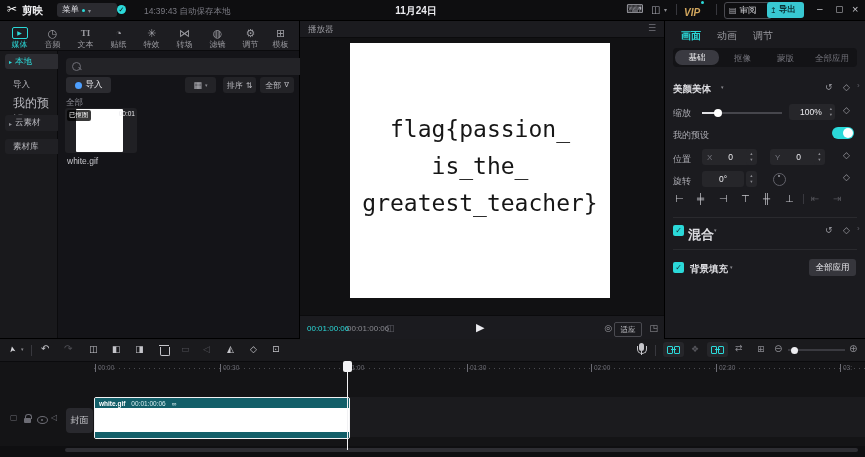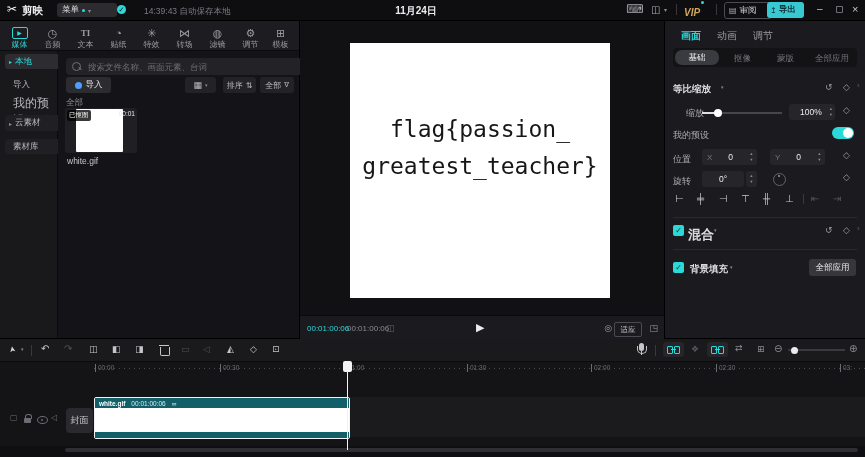--- a/index.html
+++ b/index.html
@@ -138,21 +138,20 @@
         <span style="font-size:8.5px">云素材</span>
       </div>
       <div class="p row" style="left:5px;top:88px;width:47px;height:15px;background:#202024;border-radius:3px;padding:0 8px;color:#b8b8be">
         <span style="font-size:8.5px">素材库</span>
       </div>
     </div>
 
     <div class="p" style="left:58px;top:30px;width:241px;height:287px;background:#141418">
       <div class="p row" style="left:8px;top:7px;width:227px;height:17px;background:#232327;border-radius:4px;padding:0 6px;gap:5px">
         <span class="searchic"></span>
-        <input class="sinput" placeholder="搜索文件名称、画面元素、台词" style="">
       </div>
       <div class="p row ctr" style="left:8px;top:26px;width:45px;height:16px;background:#2b2b30;border-radius:3px;gap:4px">
         <span style="width:7px;height:7px;border-radius:50%;background:#4d9fff"></span>
         <span style="font-size:8.5px;color:#e8e8ec">导入</span>
       </div>
       <div class="p row ctr pill" style="left:127px;top:26px;width:31px;height:16px;gap:3px">
         <span style="font-size:9px;color:#b8b8be">▦</span>
         <span style="font-size:5px;color:#8a8a90">▾</span>
       </div>
       <div class="p row ctr pill" style="left:165px;top:26px;width:33px;height:16px;gap:3px">
@@ -167,23 +166,28 @@
       <div class="p" style="left:7px;top:57px;width:72px;height:45px;background:#202024;border-radius:3px">
         <div class="p" style="left:11px;top:1px;width:47px;height:43px;background:#fff;border-radius:1px"></div>
         <span class="p" style="left:2px;top:2px;background:rgba(0,0,0,.78);border-radius:2px;padding:1px 2px;font-size:6.5px;color:#fff">已抠图</span>
         <span class="p" style="right:2px;top:2px;font-size:6.5px;color:#e8e8ec">00:01</span>
       </div>
       <div class="p" style="left:9px;top:105px;font-size:8.5px;color:#c5c5ca">white.gif</div>
     </div>
   </div>
 
   <div class="p" style="left:300px;top:21px;width:364px;height:317px;background:#111113">
+    <div class="p" style="left:0;top:0;width:364px;height:16px;background:#1b1b1f;border-bottom:1px solid #0b0b0d">
+      <span class="p" style="left:8px;top:3px;font-size:8.5px;color:#9a9aa0">播放器</span>
+      <span class="p" style="right:8px;top:2px;font-size:9px;color:#74747c">☰</span>
+    </div>
     <div class="p" style="left:50px;top:22px;width:260px;height:255px;background:#fff">
       <div class="p" style="left:0;top:68px;width:260px;text-align:center;font-family:'DejaVu Sans Mono',monospace;font-size:23px;line-height:37px;color:#161616">
         <div>flag{passion_</div>
+        <div>is_the_</div>
         <div>greatest_teacher}</div>
       </div>
     </div>
     <div class="p" style="left:0;top:294px;width:364px;height:23px;background:#1b1b1f;border-top:1px solid #0b0b0d">
       <span class="p" style="left:7px;top:8px;font-size:8px;color:#2bd9d9">00:01:00:06</span>
       <span class="p" style="left:47px;top:8px;font-size:8px;color:#8a8a90">00:01:00:06</span>
       <span class="p" style="left:86px;top:7px;font-size:9px;color:#5f5f66">◫</span>
       <span class="p" style="left:176px;top:5px;font-size:11px;color:#ececf0">▶</span>
       <span class="p" style="right:52px;top:7px;font-size:9px;color:#9a9aa0">◎</span>
       <div class="p ctr" style="right:22px;top:6px;width:26px;height:13px;border:1px solid #4a4a50;border-radius:2px;font-size:7.5px;color:#c5c5ca">适应</div>
@@ -196,27 +200,27 @@
     <span class="p" style="left:52px;top:8px;font-size:10px;color:#9a9aa0">动画</span>
     <span class="p" style="left:88px;top:8px;font-size:10px;color:#9a9aa0">调节</span>
 
     <div class="p" style="left:8px;top:27px;width:184px;height:19px;background:#131316;border-radius:4px">
       <div class="p ctr" style="left:2px;top:2px;width:44px;height:15px;background:#3a3a41;border-radius:7px;font-size:8.5px;color:#f0f0f2">基础</div>
       <span class="p" style="left:61px;top:5px;font-size:8.5px;color:#74747c">抠像</span>
       <span class="p" style="left:104px;top:5px;font-size:8.5px;color:#74747c">蒙版</span>
       <span class="p" style="left:142px;top:5px;font-size:8.5px;color:#74747c">全部应用</span>
     </div>
 
-    <span class="p" style="left:8px;top:62px;font-size:9.5px;font-weight:bold;color:#dcdce0">等比缩放</span>
+    <span class="p" style="left:8px;top:62px;font-size:9.5px;font-weight:bold;color:#dcdce0">美颜美体</span>
     <span class="p" style="left:56px;top:63px;font-size:5px;color:#8a8a90">▾</span>
     <span class="p rst" style="left:160px;top:61px">↺</span>
     <span class="p kf" style="left:178px;top:61px">◇</span>
     <span class="p" style="left:192px;top:60px;font-size:8px;color:#5f5f66">›</span>
 
-    <span class="p lab" style="left:21px;top:86px">缩放</span>
+    <span class="p lab" style="left:8px;top:86px">缩放</span>
     <div class="p" style="left:37px;top:91px;width:80px;height:2px;background:#46464c">
       <div class="p" style="left:0;top:0;width:15px;height:2px;background:#e0e0e4"></div>
       <div class="p" style="left:12px;top:-3px;width:8px;height:8px;border-radius:50%;background:#fff"></div>
     </div>
     <div class="vbox row" style="left:124px;top:83px;width:40px;padding:0 3px">
       <span style="flex:1;text-align:center;font-size:8.5px;color:#ececf0">100%</span>
       <span style="display:flex;flex-direction:column;font-size:4.5px;color:#8a8a90;line-height:1.3">
         <span>▴</span>
         <span>▾</span>
       </span>

